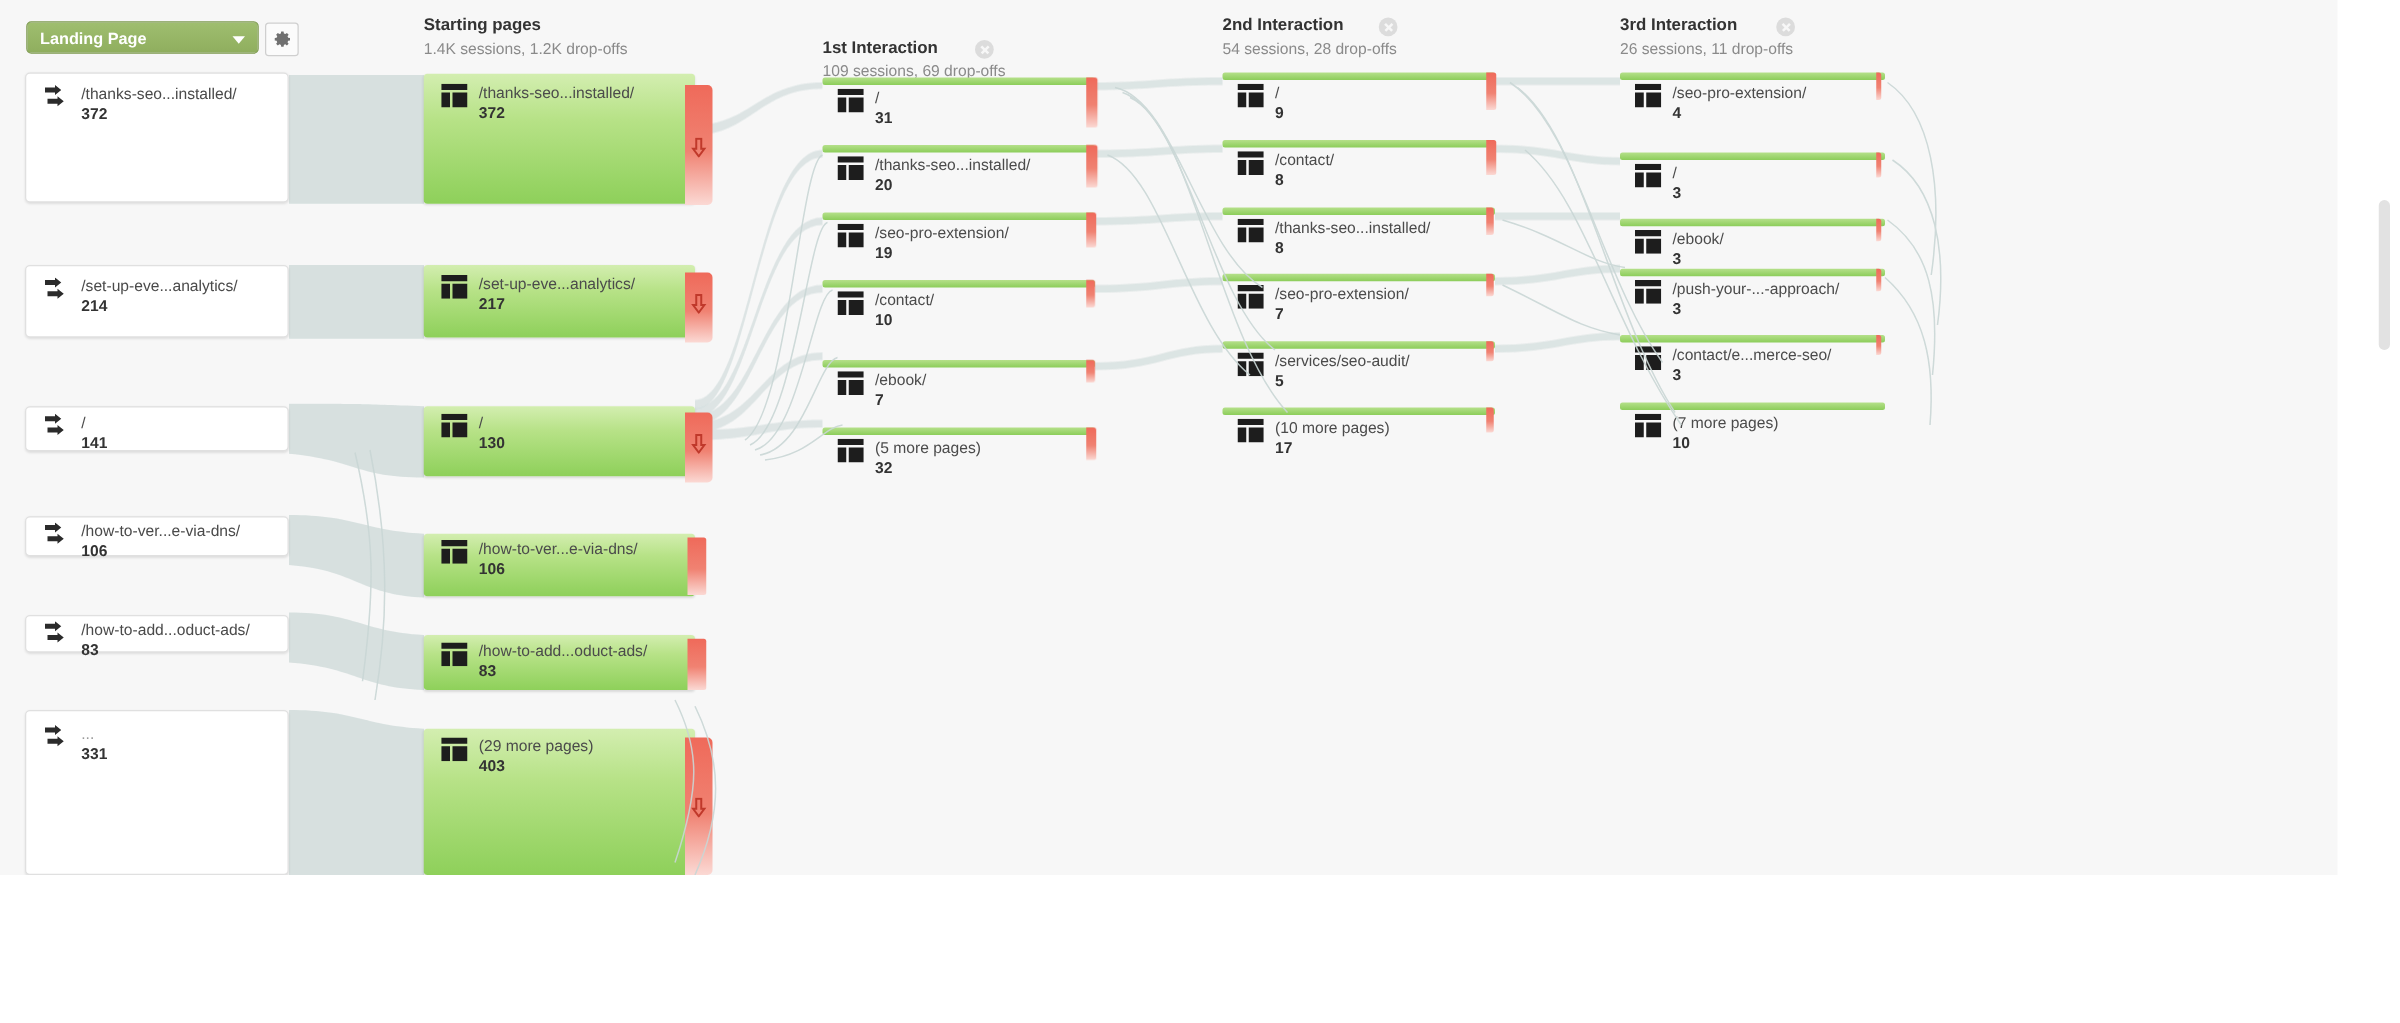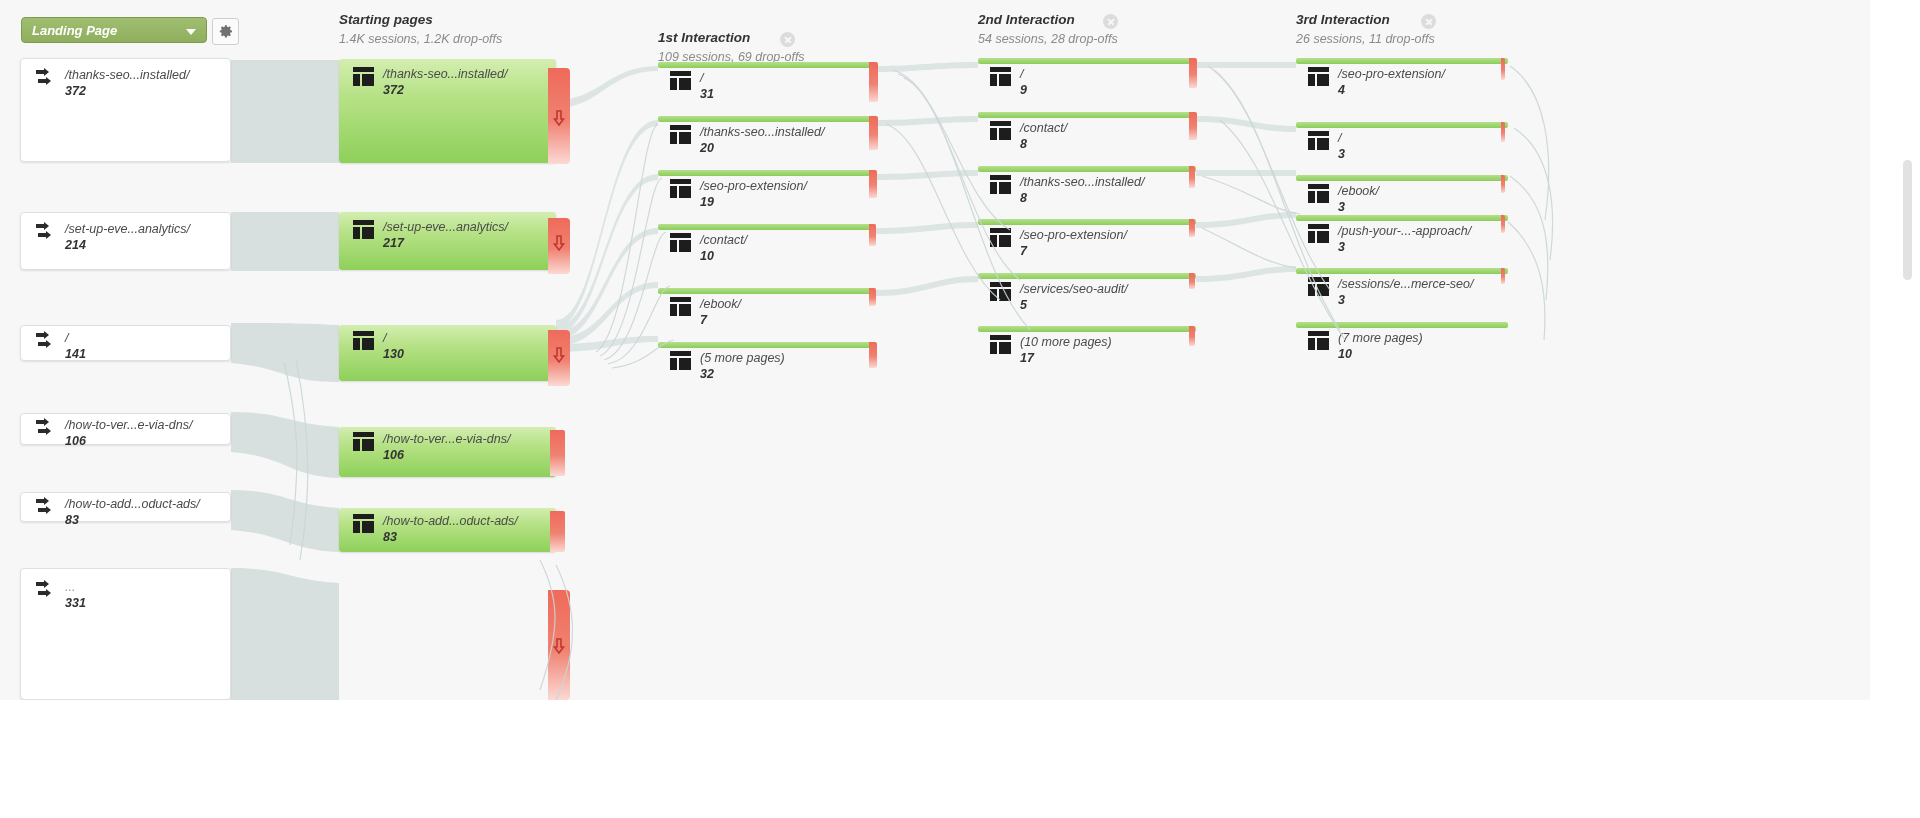--- a/index.html
+++ b/index.html
@@ -15,21 +15,20 @@
     position: relative;
   }
 
   
   #flow-canvas {
     position: absolute;
     left: 0; top: 0;
     width: 1920px;
     height: 818px;
     background: #f7f7f7;
-    font-style: italic;
   }
   
   .bottom-strip {
     position: absolute;
     left: 0;
     top: 700px;
     width: 1920px;
     height: 118px;
     background: #ffffff;
     z-index: 40;
@@ -478,20 +477,33 @@
         <rect x="9" y="7" width="12" height="12" fill="#1d1d1d"></rect>
       </svg>
       <div class="gn-text">
         <div class="gn-label">/how-to-add...oduct-ads/</div>
         <div class="gn-count">83</div>
       </div>
     </div>
   </div>
   <div class="dropoff thin" style="left:550px; top:511px; width:15px; height:41px;"></div>
 
+  <div class="green-node" style="left:339px; top:583px; width:217px; height:117px;">
+    <div class="gn-inner" style="top:7px;">
+      <svg class="pg-icon" width="21" height="19" viewBox="0 0 21 19">
+        <rect x="0" y="0" width="21" height="5" fill="#1d1d1d"></rect>
+        <rect x="0" y="7" width="7" height="12" fill="#1d1d1d"></rect>
+        <rect x="9" y="7" width="12" height="12" fill="#1d1d1d"></rect>
+      </svg>
+      <div class="gn-text">
+        <div class="gn-label">(29 more pages)</div>
+        <div class="gn-count">403</div>
+      </div>
+    </div>
+  </div>
   <div class="dropoff" style="left:548px; top:590px; width:22px; height:110px;">
     <svg class="arr" style="top:48px;" width="13" height="16" viewBox="0 0 13 16">
       <path fill="none" stroke="#c0392b" stroke-width="1.6" d="M4.5 1h4v8h2.5L6.5 15L2 9h2.5z"></path>
     </svg>
   </div>
 
   <div class="bar-node" style="left:658px; top:62px; width:218px;">
     <div class="bn-bar" style="width:218px;"></div>
     <div class="bn-inner">
       <svg class="pg-icon" width="21" height="19" viewBox="0 0 21 19">
@@ -749,21 +761,21 @@
 
   <div class="bar-node" style="left:1296px; top:268px; width:212px;">
     <div class="bn-bar" style="width:212px;"></div>
     <div class="bn-inner">
       <svg class="pg-icon" width="21" height="19" viewBox="0 0 21 19">
         <rect x="0" y="0" width="21" height="5" fill="#1d1d1d"></rect>
         <rect x="0" y="7" width="7" height="12" fill="#1d1d1d"></rect>
         <rect x="9" y="7" width="12" height="12" fill="#1d1d1d"></rect>
       </svg>
       <div class="bn-text">
-        <div class="bn-label">/sessions/e...merce-seo/</div>
+        <div class="bn-label">/contact/e...merce-seo/</div>
         <div class="bn-count">3</div>
       </div>
     </div>
   </div>
   <div class="dropoff thin" style="left:1501px; top:268px; width:4px; height:16px;"></div>
 
   <div class="bar-node" style="left:1296px; top:322px; width:212px;">
     <div class="bn-bar" style="width:212px;"></div>
     <div class="bn-inner">
       <svg class="pg-icon" width="21" height="19" viewBox="0 0 21 19">

